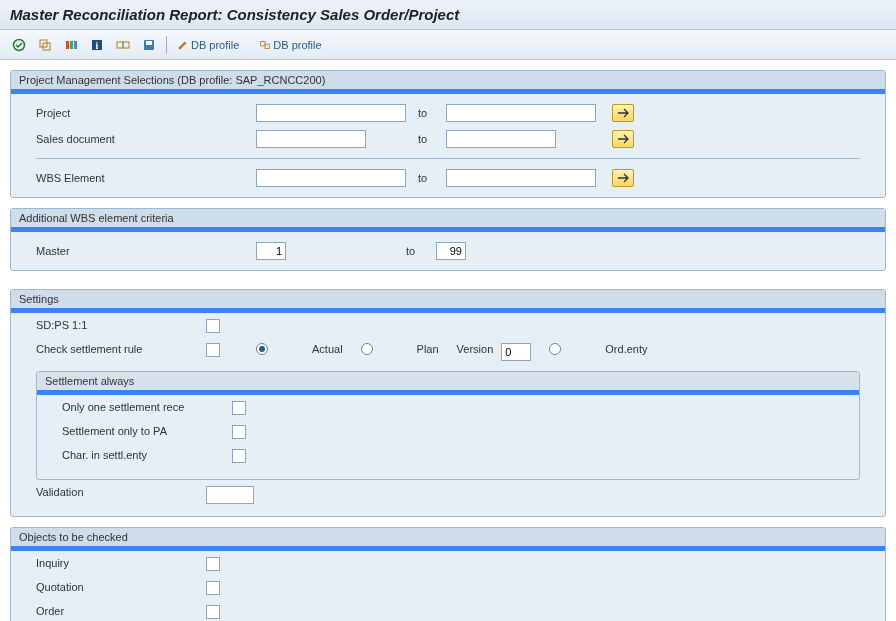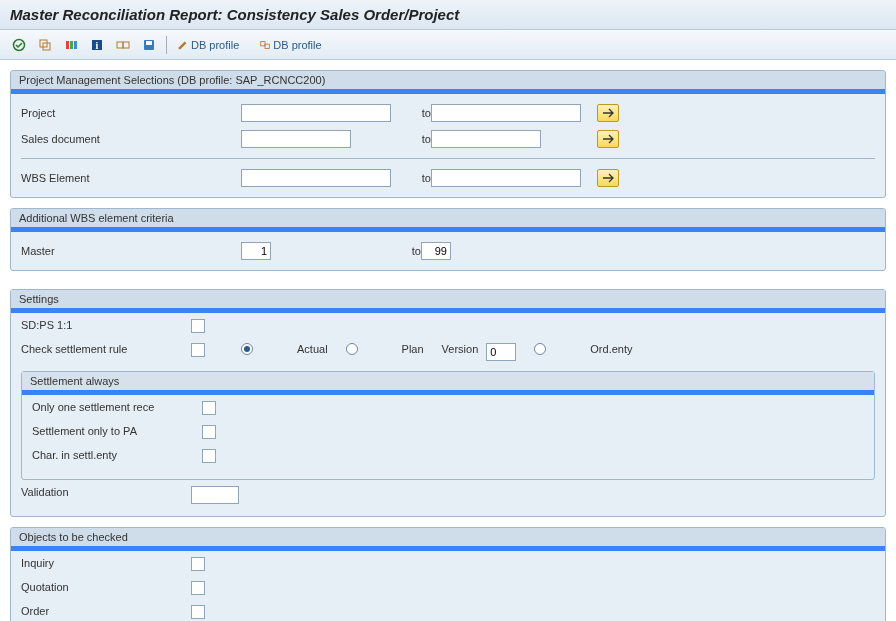--- a/index.html
+++ b/index.html
@@ -64,21 +64,21 @@
       overflow: hidden;
     }
     .group-header {
       background: #cfdce9;
       padding: 3px 8px;
       font-size: 11px;
       color: #333;
       border-bottom: 5px solid #3b82f6;
     }
     .group-body {
-      padding: 6px 10px;
+      padding: 6px 25px;
     }
     .field-row {
       display: flex;
       align-items: center;
       height: 26px;
     }
     .field-label {
       width: 220px;
       color: #333;
     }
@@ -87,21 +87,21 @@
       background: #fff;
       height: 18px;
       padding: 0 3px;
       font-size: 11px;
     }
     .w150 { width: 150px; }
     .w110 { width: 110px; }
     .w30 { width: 30px; }
     .to-label {
       width: 40px;
-      text-align: right;
+      text-align: left;
       padding-left: 12px;
     }
     .multi-btn {
       display: inline-flex;
       align-items: center;
       justify-content: center;
       width: 22px;
       height: 18px;
       background: linear-gradient(to bottom, #fff2b6, #f8d95a);
       border: 1px solid #c09820;

